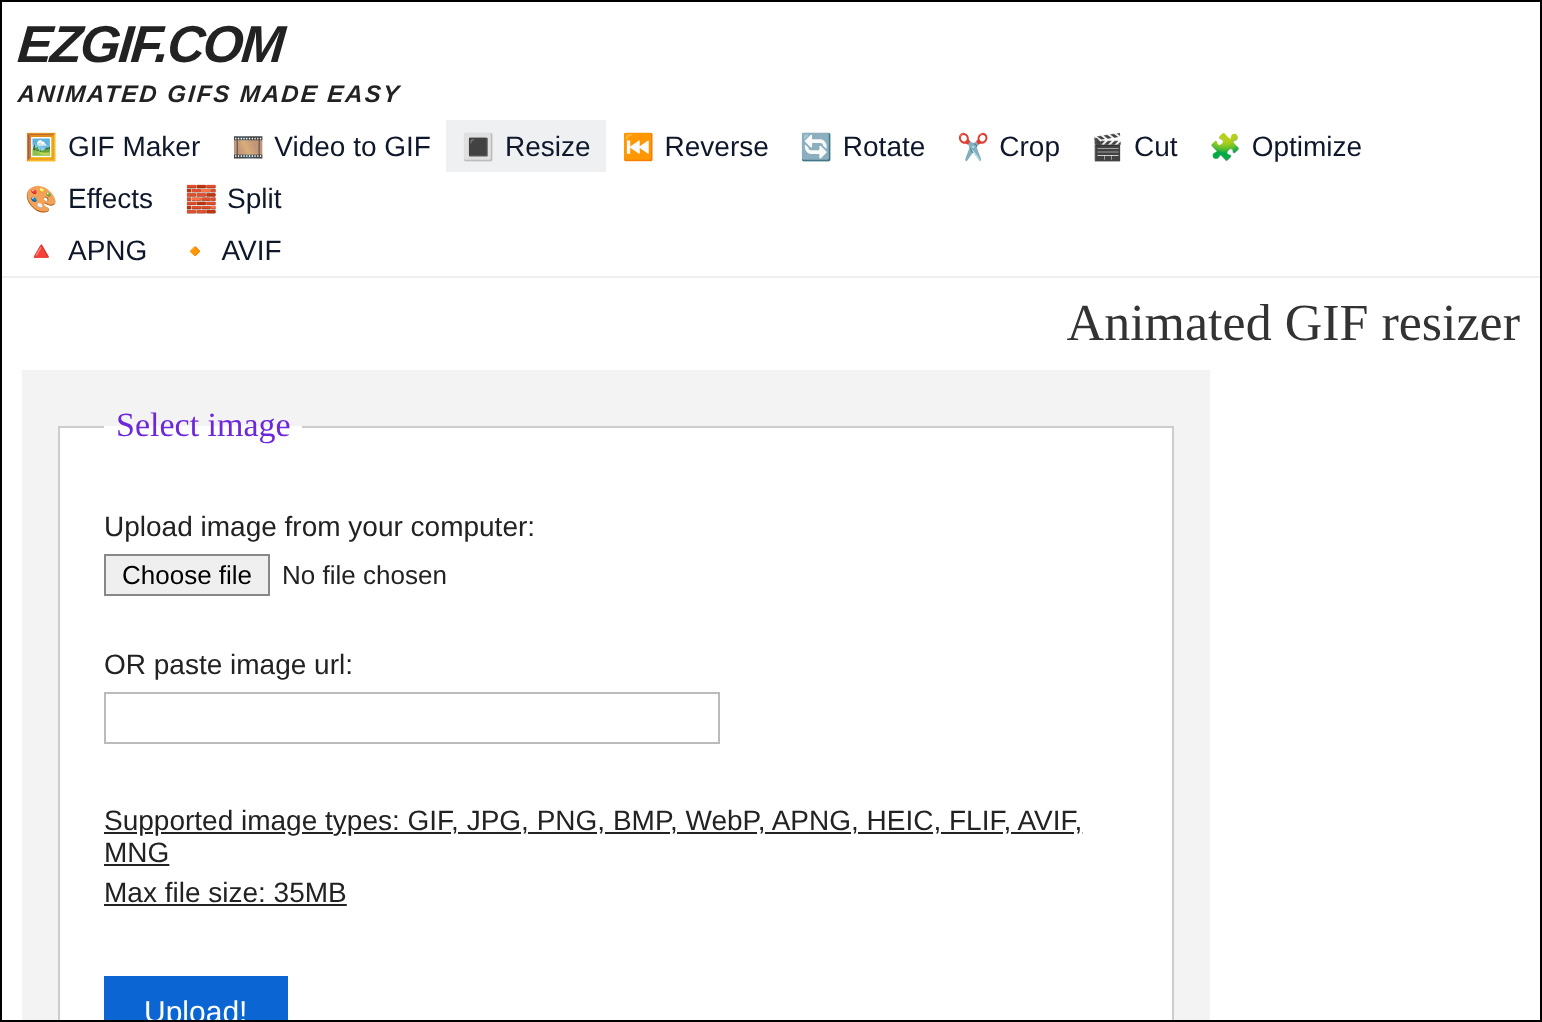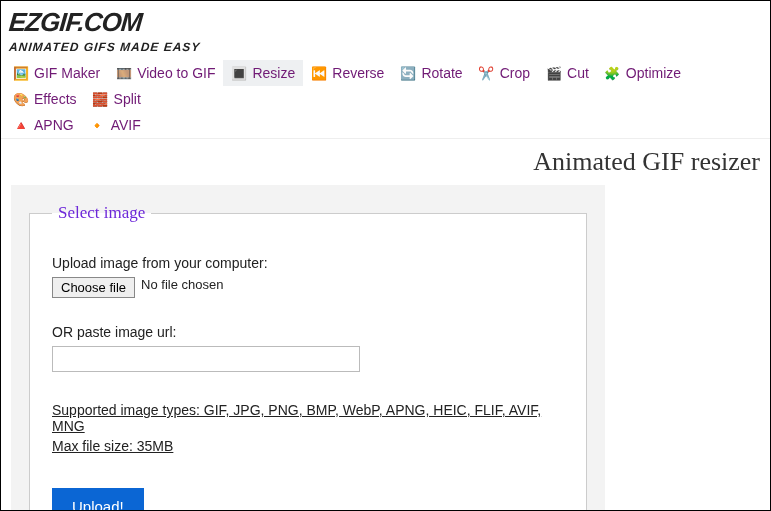--- a/index.html
+++ b/index.html
@@ -41,21 +41,21 @@
   display: inline-flex;
   align-items: center;
   gap: 5px;
   padding: 5px 8px;
   cursor: pointer;
   white-space: nowrap;
   font-size: 14px;
 }
 .nav-item.active { background: #eef0f2; }
 .nav-icon { width: 16px; height: 16px; display: inline-flex; align-items:center; justify-content:center; font-size: 13px; }
-.nav-label { color: #701a75; }
+.nav-label { color: #0f172a; }
 .page-title {
   font-family: Georgia, "Times New Roman", serif;
   font-size: 26px;
   font-weight: 400;
   color: #333;
   padding: 8px 10px;
   text-align: right;
 }
 .panel {
   background: #f3f3f3;
@@ -68,21 +68,21 @@
   border: 1px solid #ccc;
   padding: 18px 22px 22px 22px;
 }
 fieldset.card legend {
   padding: 0 6px;
   color: #6d28d9;
   font-size: 17px;
   font-family: Liberation Serif, serif;
 }
 .label-line { margin: 14px 0 6px 0; color: #222; }
-.file-row { display: flex; gap: 6px; }
+.file-row { display: flex; align-items: center; gap: 6px; }
 .choose-btn {
   border: 1px solid #888;
   background: #efefef;
   padding: 2px 8px;
   font-size: 13px;
   cursor: pointer;
 }
 .file-status { color: #222; font-size: 13px; }
 .url-input {
   width: 308px;

